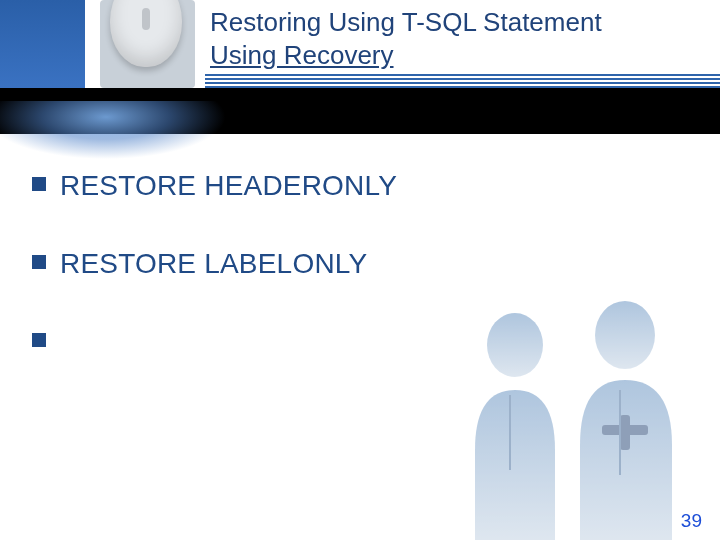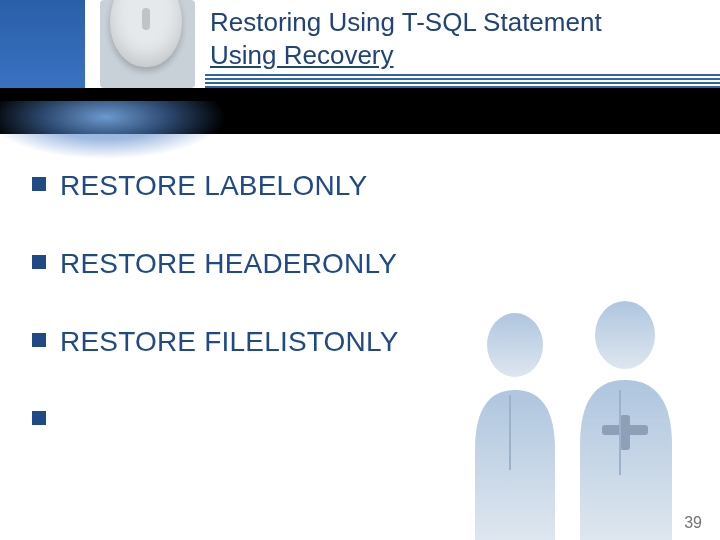--- a/index.html
+++ b/index.html
@@ -19,21 +19,21 @@
 .glow{position:absolute;left:0;top:101px;width:265px;height:80px;background:radial-gradient(60% 70% at 40% 20%,rgba(120,170,230,.9),rgba(80,130,200,.55) 40%,rgba(80,130,200,0) 75%)}
 
 .content{position:absolute;left:32px;top:170px;color:#204a86}
 .item{display:flex;align-items:flex-start;margin-bottom:46px}
 .sq{width:14px;height:14px;background:#204a86;margin-top:7px;margin-right:14px;flex:0 0 14px}
 .txt{font-size:28px;letter-spacing:.2px}
 
 .men{position:absolute;right:0;bottom:0;width:300px;height:300px;opacity:.6}
 .men svg{width:100%;height:100%}
 
-.pagenum{position:absolute;right:18px;bottom:8px;font-size:16px;color:#737373}
+.pagenum{position:absolute;right:18px;bottom:8px;font-size:19px;color:#1d4ed8}
 </style>
 </head>
 <body>
 
 <div class="header">
   <div class="blue-rect"></div>
   <div class="mouse"></div>
   <div class="title">
     <span>Restoring Using T-SQL Statement</span><br>
     <span class="u">Using Recovery</span>
@@ -45,29 +45,25 @@
       <div class="r"></div>
   </div>
 </div>
 
 <div class="blackbar"></div>
 <div class="glow"></div>
 
 <div class="content">
   <div class="item">
     <div class="sq"></div>
-    <div class="txt">RESTORE LABELONLY</div>
-  </div>
-  <div class="item">
-    <div class="sq"></div>
     <div class="txt">RESTORE HEADERONLY</div>
   </div>
   <div class="item">
     <div class="sq"></div>
-    <div class="txt">RESTORE FILELISTONLY</div>
+    <div class="txt">RESTORE LABELONLY</div>
   </div>
   <div class="item">
     <div class="sq"></div>
   </div>
 </div>
 
 <div class="men">
 <svg viewBox="0 0 300 300">
   <defs>
     <linearGradient id="g" x1="0" x2="0" y1="0" y2="1">

